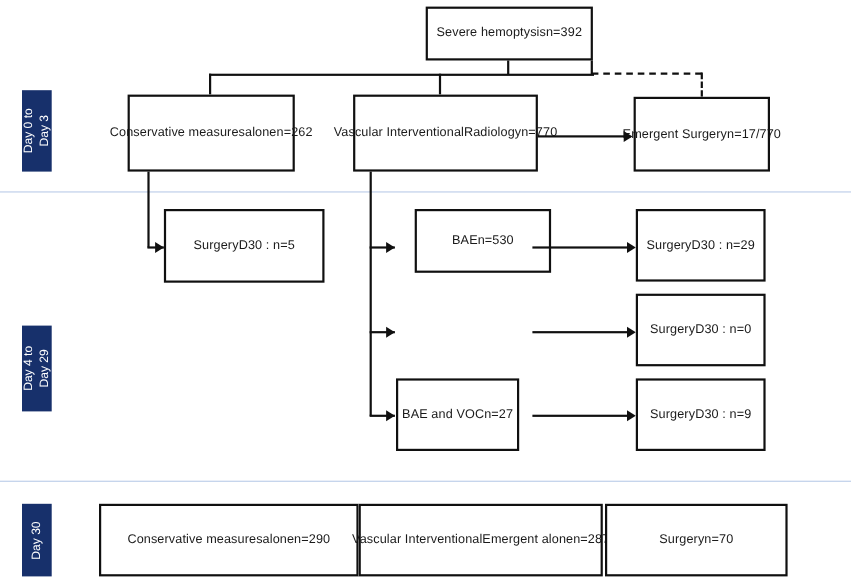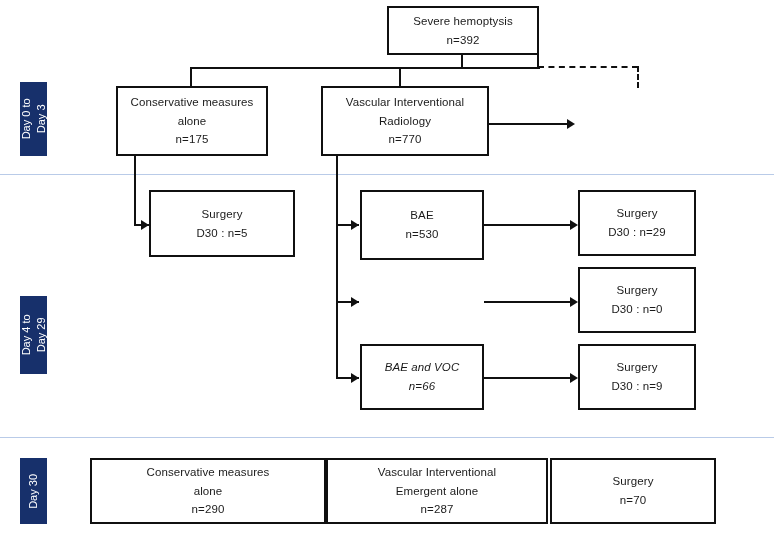--- a/index.html
+++ b/index.html
@@ -17,21 +17,21 @@
     background: #ffffff;
     overflow: hidden;
   }
   
   .node {
     position: absolute;
     box-sizing: border-box;
     border: 2px solid #101010;
     background: #ffffff;
     display: flex;
-    flex-direction: column;
+    flex-direction: row;
     align-items: center;
     justify-content: center;
     text-align: center;
     color: #1a1a1a;
     font-size: 11.5px;
     line-height: 1.62;
     letter-spacing: 0.1px;
   }
   .node .ln { display: block; white-space: nowrap; }
   
@@ -119,29 +119,33 @@
   <div class="dash-v" style="left:637px; top:66px; height:22px;"></div>
 
   <div class="node" style="left:387px; top:6px; width:152px; height:49px;">
     <span class="ln">Severe hemoptysis</span>
     <span class="ln">n=392</span>
   </div>
 
   <div class="node" style="left:116px; top:86px; width:152px; height:70px;">
     <span class="ln">Conservative measures</span>
     <span class="ln">alone</span>
-    <span class="ln">n=175</span>
+    <span class="ln">n=262</span>
   </div>
 
   <div class="node" style="left:321px; top:86px; width:168px; height:70px;">
     <span class="ln">Vascular Interventional</span>
     <span class="ln">Radiology</span>
     <span class="ln">n=770</span>
   </div>
 
+  <div class="node" style="left:576px; top:88px; width:124px; height:68px;">
+    <span class="ln">Emergent Surgery</span>
+    <span class="ln">n=17/770</span>
+  </div>
 
   <div class="ln-h" style="left:489px; top:123px; width:79px;"></div>
   <div class="arrow-r" style="left:567px; top:119px;"></div>
 
   <div class="ln-v" style="left:134px; top:156px; height:69px;"></div>
   <div class="ln-h" style="left:134px; top:224px; width:16px;"></div>
   <div class="arrow-r" style="left:141px; top:220px;"></div>
 
   <div class="node" style="left:149px; top:190px; width:146px; height:67px;">
     <span class="ln">Surgery</span>
@@ -152,29 +156,29 @@
 
   <div class="ln-h" style="left:336px; top:224px; width:23px;"></div>
   <div class="arrow-r" style="left:351px; top:220px;"></div>
 
   <div class="ln-h" style="left:336px; top:301px; width:23px;"></div>
   <div class="arrow-r" style="left:351px; top:297px;"></div>
 
   <div class="ln-h" style="left:336px; top:377px; width:23px;"></div>
   <div class="arrow-r" style="left:351px; top:373px;"></div>
 
-  <div class="node" style="left:360px; top:190px; width:124px; height:70px;align-items:center;">
+  <div class="node" style="left:377px; top:190px; width:124px; height:58px;align-items:center;">
     <span class="ln">BAE</span>
     <span class="ln">n=530</span>
   </div>
 
 
-  <div class="node" style="left:360px; top:344px; width:124px; height:66px;font-style:italic;">
+  <div class="node" style="left:360px; top:344px; width:112px; height:66px;">
     <span class="ln">BAE and VOC</span>
-    <span class="ln">n=66</span>
+    <span class="ln">n=27</span>
   </div>
 
   <div class="ln-h" style="left:484px; top:224px; width:89px;"></div>
   <div class="arrow-r" style="left:570px; top:220px;"></div>
 
   <div class="ln-h" style="left:484px; top:301px; width:89px;"></div>
   <div class="arrow-r" style="left:570px; top:297px;"></div>
 
   <div class="ln-h" style="left:484px; top:377px; width:89px;"></div>
   <div class="arrow-r" style="left:570px; top:373px;"></div>

